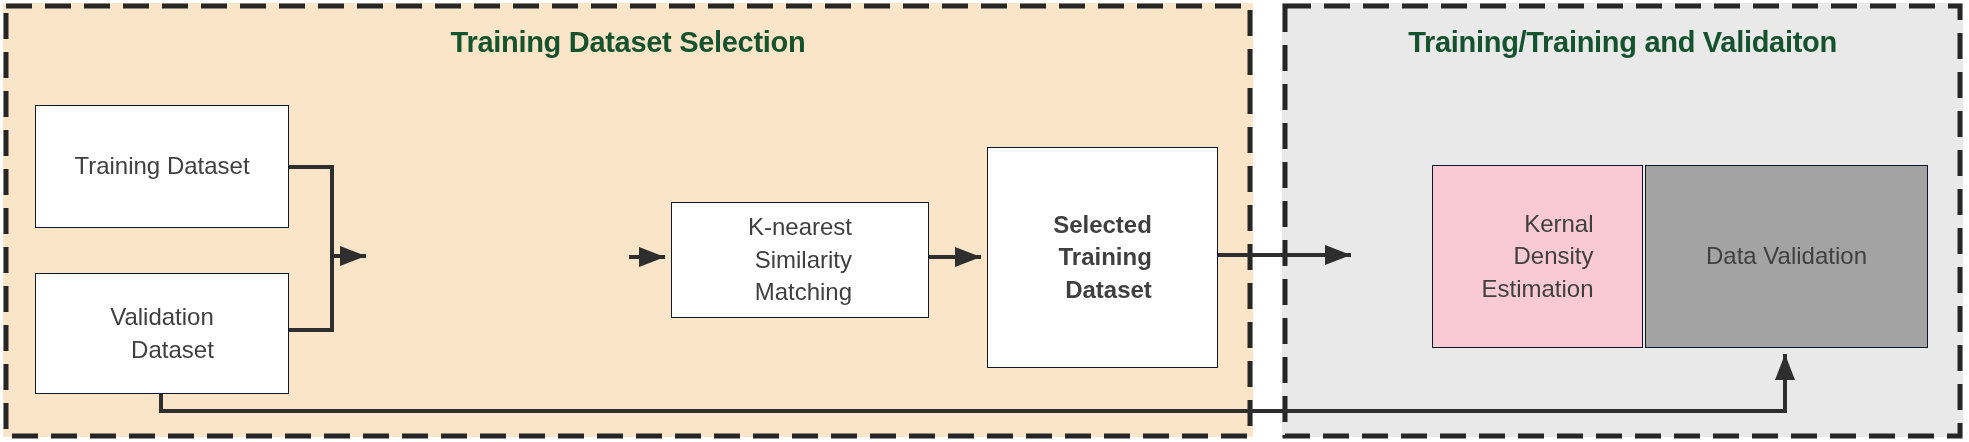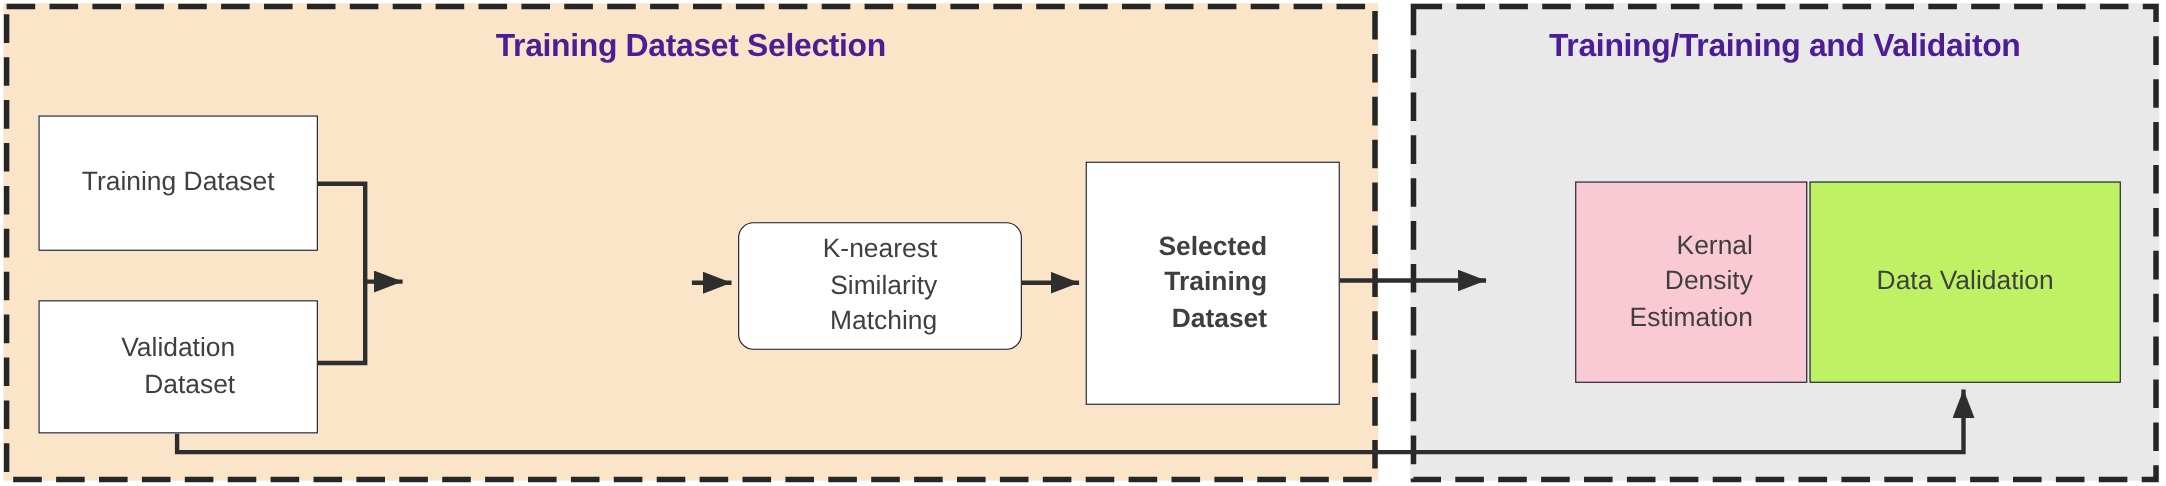--- a/index.html
+++ b/index.html
@@ -36,21 +36,21 @@
     stroke: #2E2E2E;
     stroke-width: 4;
   }
   .title {
     position: absolute;
     top: 26px;
     z-index: 2;
     text-align: center;
     font-size: 29px;
     font-weight: bold;
-    color: #4c1d95;
+    color: #14532d;
     letter-spacing: -0.3px;
   }
   .title-left  { left: 3px;    width: 1250px; }
   .title-right { left: 1282px; width: 681px; }
   .node {
     position: absolute;
     z-index: 2;
     box-sizing: border-box;
     background: #ffffff;
     border: 1px solid #0f172a;
@@ -59,21 +59,21 @@
     justify-content: center;
     text-align: right;
     font-size: 24px;
     line-height: 1.35;
     color: #3F3F3F;
     white-space: pre-line;
   }
   .n-training   { left: 35px;   top: 105px; width: 254px; height: 123px; }
   .n-validation { left: 35px;   top: 273px; width: 254px; height: 121px; }
   .n-pca        { left: 372px;  top: 202px; width: 257px; height: 116px; }
-  .n-knn        { left: 671px;  top: 202px; width: 258px; height: 116px; border-radius: 14px; }
+  .n-knn        { left: 671px;  top: 202px; width: 258px; height: 116px; }
   .n-selected   { left: 987px;  top: 147px; width: 231px; height: 221px; }
   .n-kde        { left: 1432px; top: 165px; width: 211px; height: 183px; }
   .n-dataval    { left: 1645px; top: 165px; width: 283px; height: 183px; }
 </style>
 </head>
 <body>
 
 <div class="canvas">
 
   <div class="section section-left"></div>
@@ -118,15 +118,15 @@
 Matching</div>
 
   <div class="node n-selected" style="background: rgb(255, 255, 255); font-weight: bold;">Selected
 Training
 Dataset</div>
 
   <div class="node n-kde" style="background: rgb(249, 202, 212);">Kernal
 Density
 Estimation</div>
 
-  <div class="node n-dataval" style="background: #bef264;">Data Validation</div>
+  <div class="node n-dataval" style="background: #a3a3a3;">Data Validation</div>
 
 </div>
 
 </body></html>

